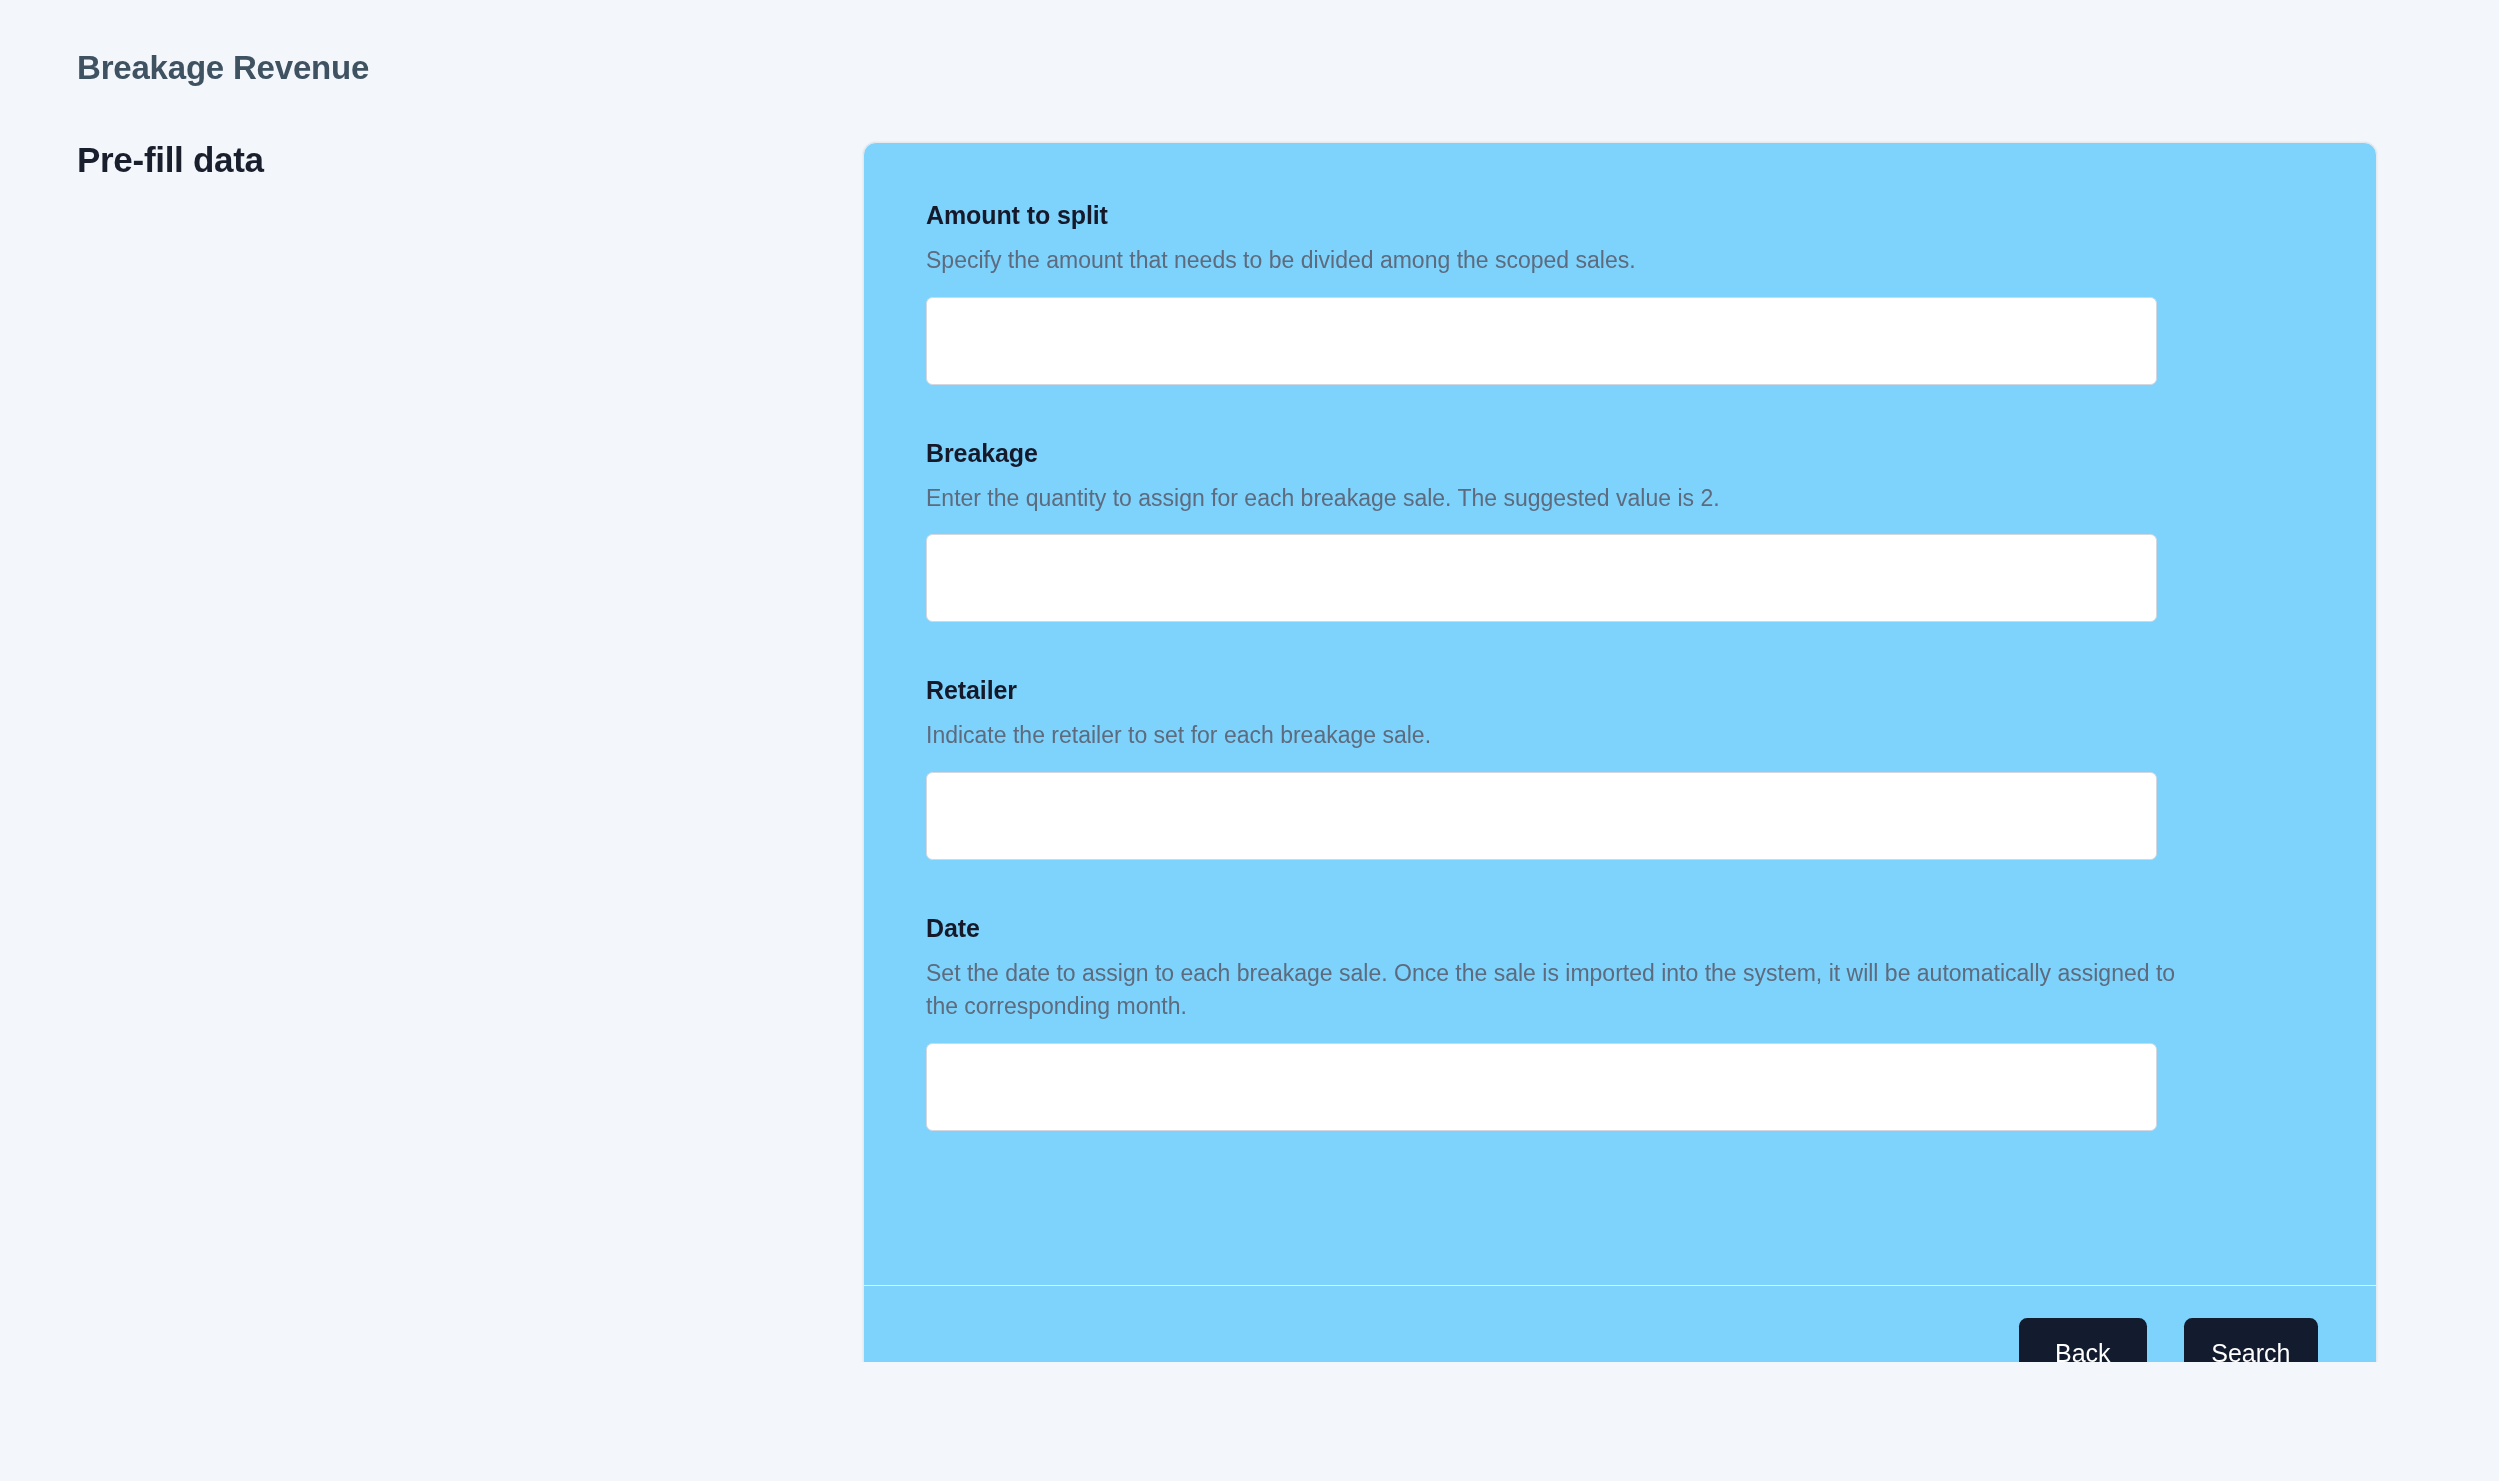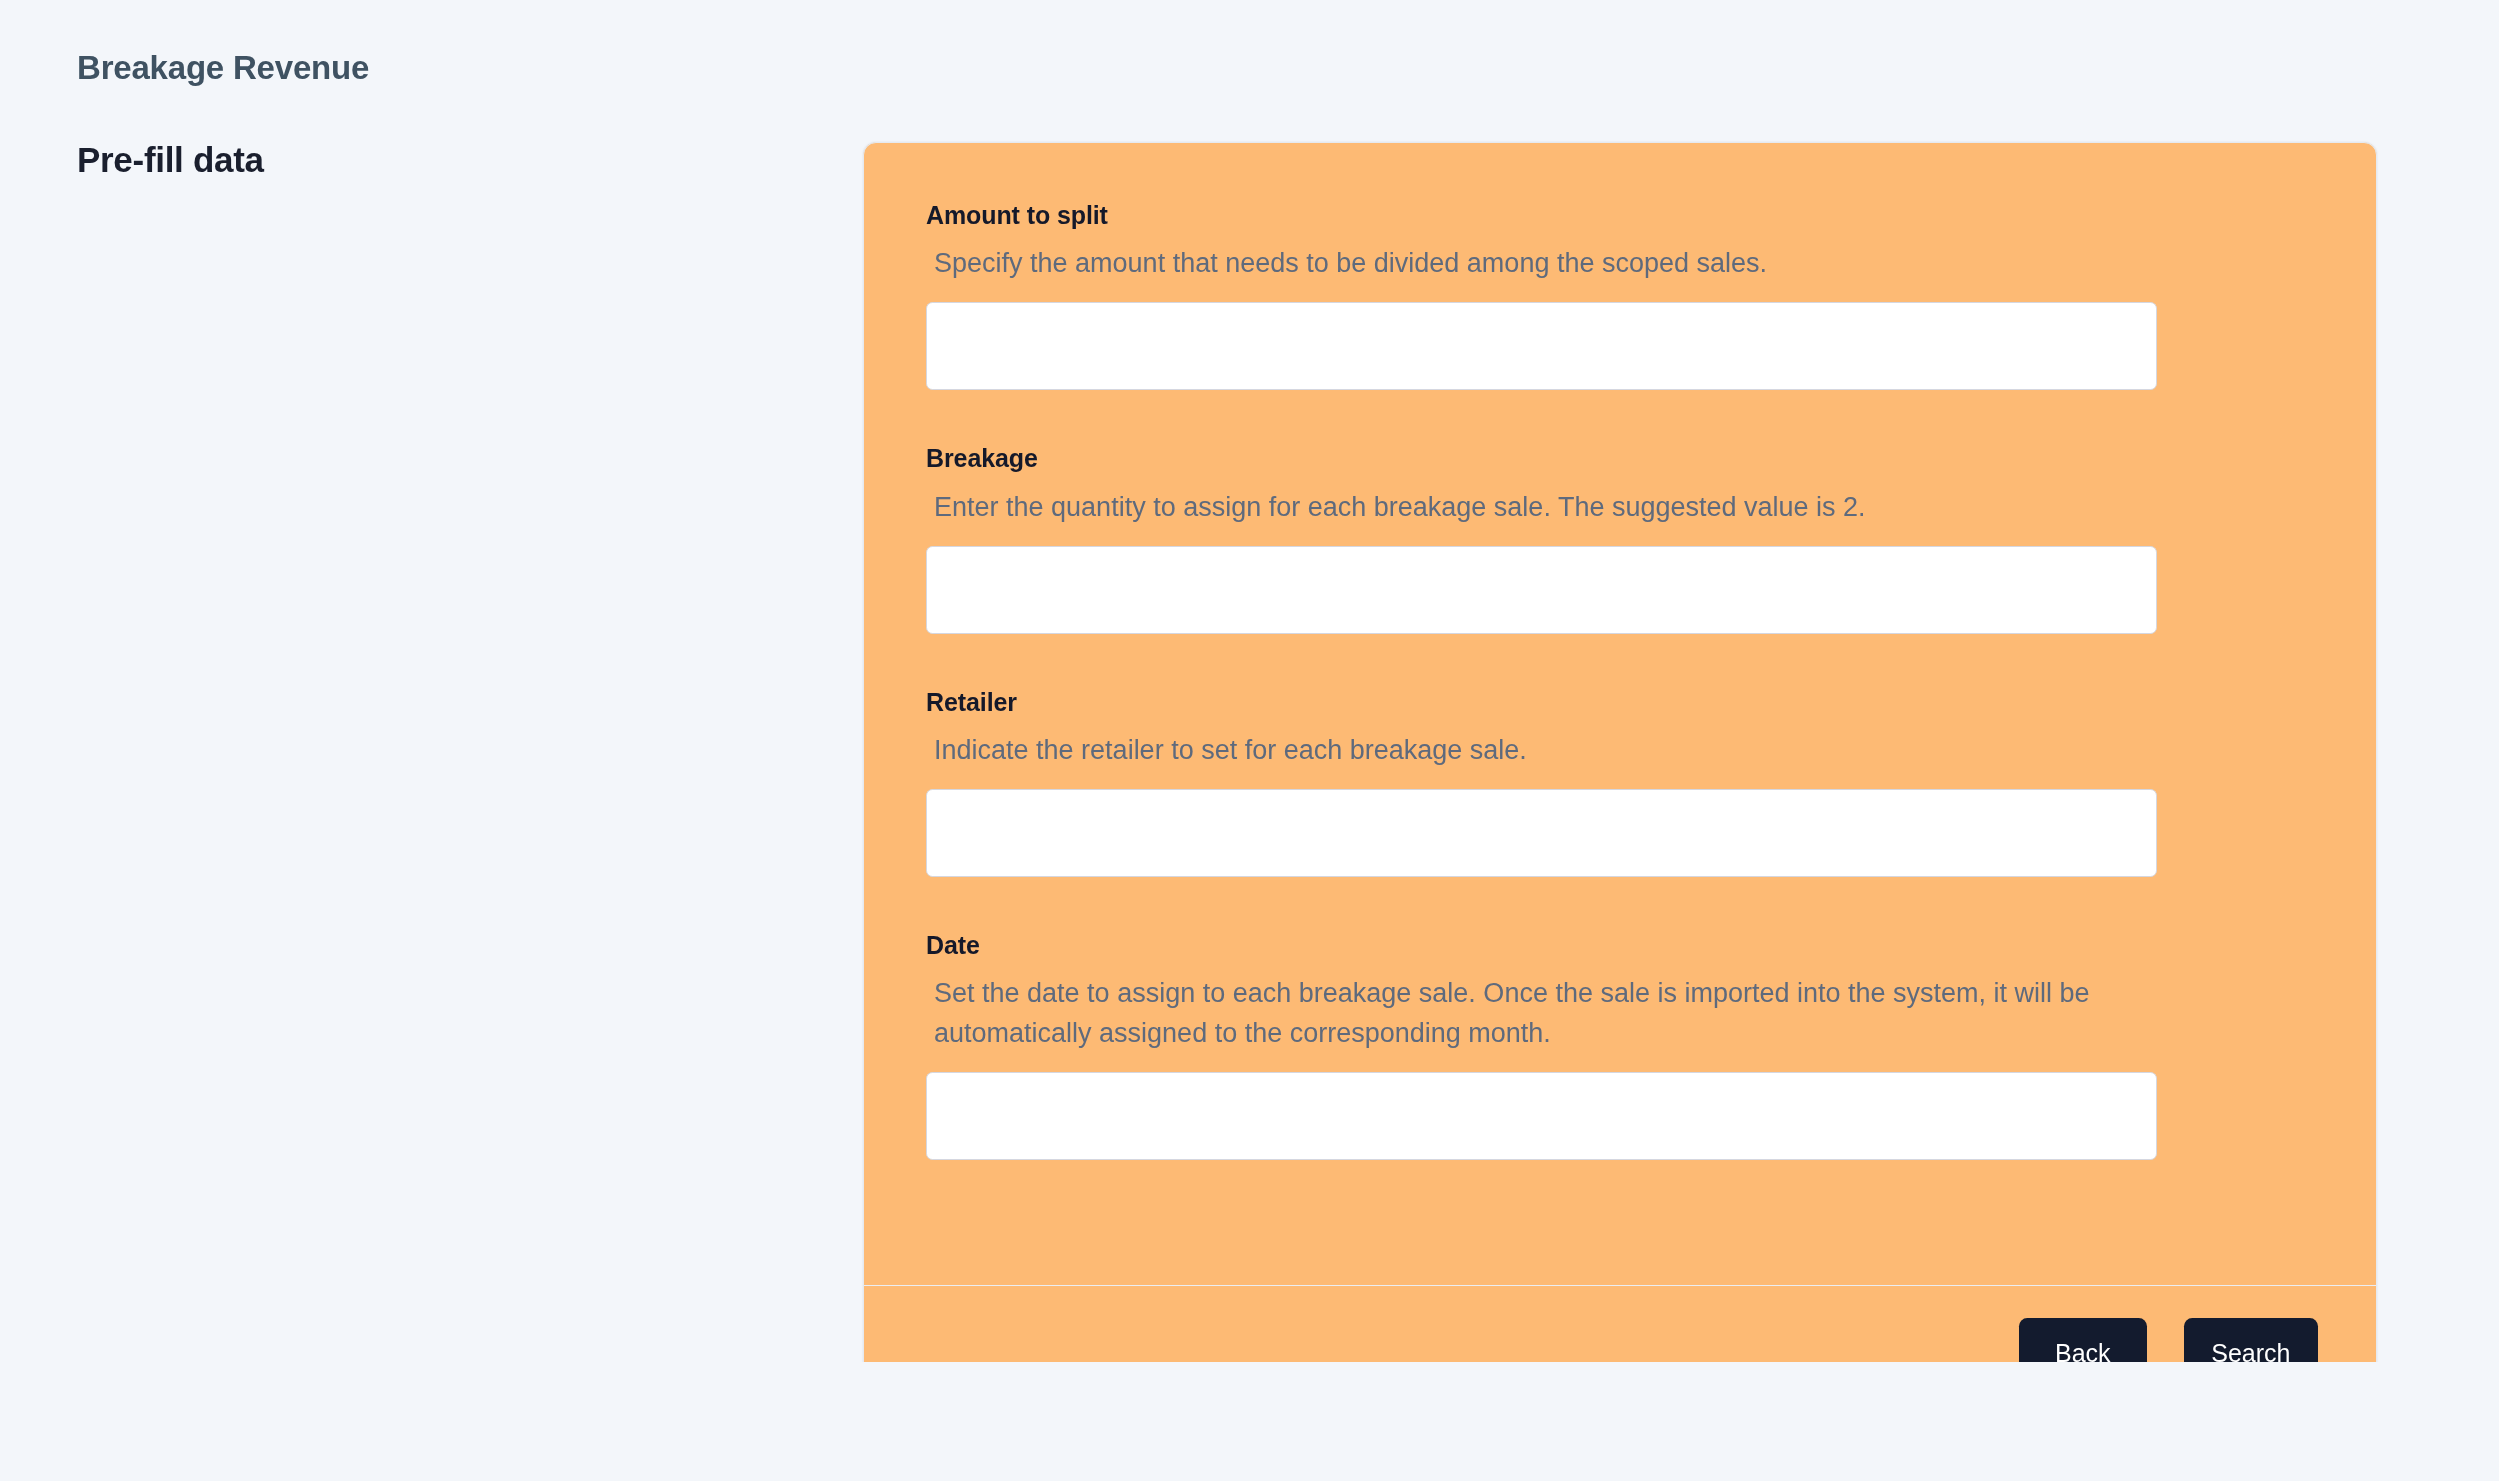--- a/index.html
+++ b/index.html
@@ -46,21 +46,21 @@
     line-height: 1.2;
   }
 
   
   .card {
     position: absolute;
     left: 863px;
     top: 142px;
     width: 1514px;
     height: 1280px;
-    background: #fdba74;
+    background: #7dd3fc;
     border: 0.9px solid #e6eaef;
     border-radius: 13px;
     box-shadow: 0 0.9px 2.8px rgba(30, 41, 59, 0.06),
                 0 0.9px 1.8px rgba(30, 41, 59, 0.04);
     display: flex;
     flex-direction: column;
     justify-content: space-between;
   }
 
   .card-body {
@@ -74,26 +74,25 @@
   .field-label {
     font-size: 25px;
     font-weight: bold;
     color: #15192a;
     line-height: 1.25;
     letter-spacing: -0.1px;
   }
 
   .field-desc {
     margin-top: 13px;
-    font-size: 27px;
+    font-size: 23px;
     font-weight: normal;
     color: #5e6a7d;
     line-height: 1.45;
     max-width: 1266px;
-    margin-left: 8px;
   }
 
   .field-input {
     display: block;
     margin-top: 19px;
     width: 1231px;
     height: 88px;
     background: #ffffff;
     border: 0.9px solid #d5d7e0;
     border-radius: 6.4px;

